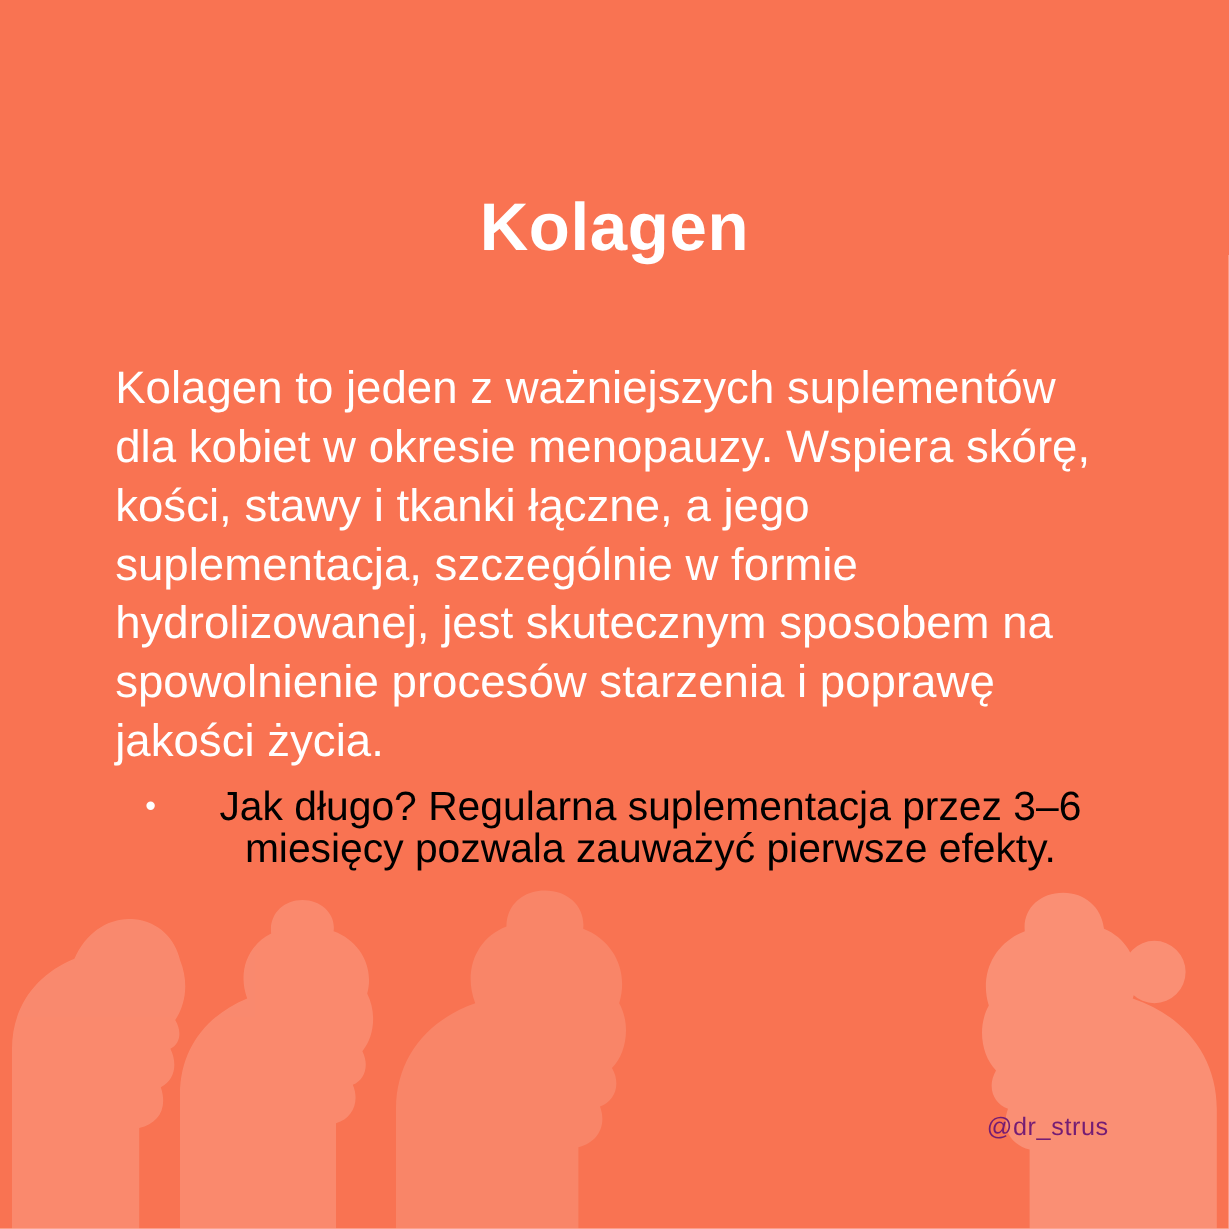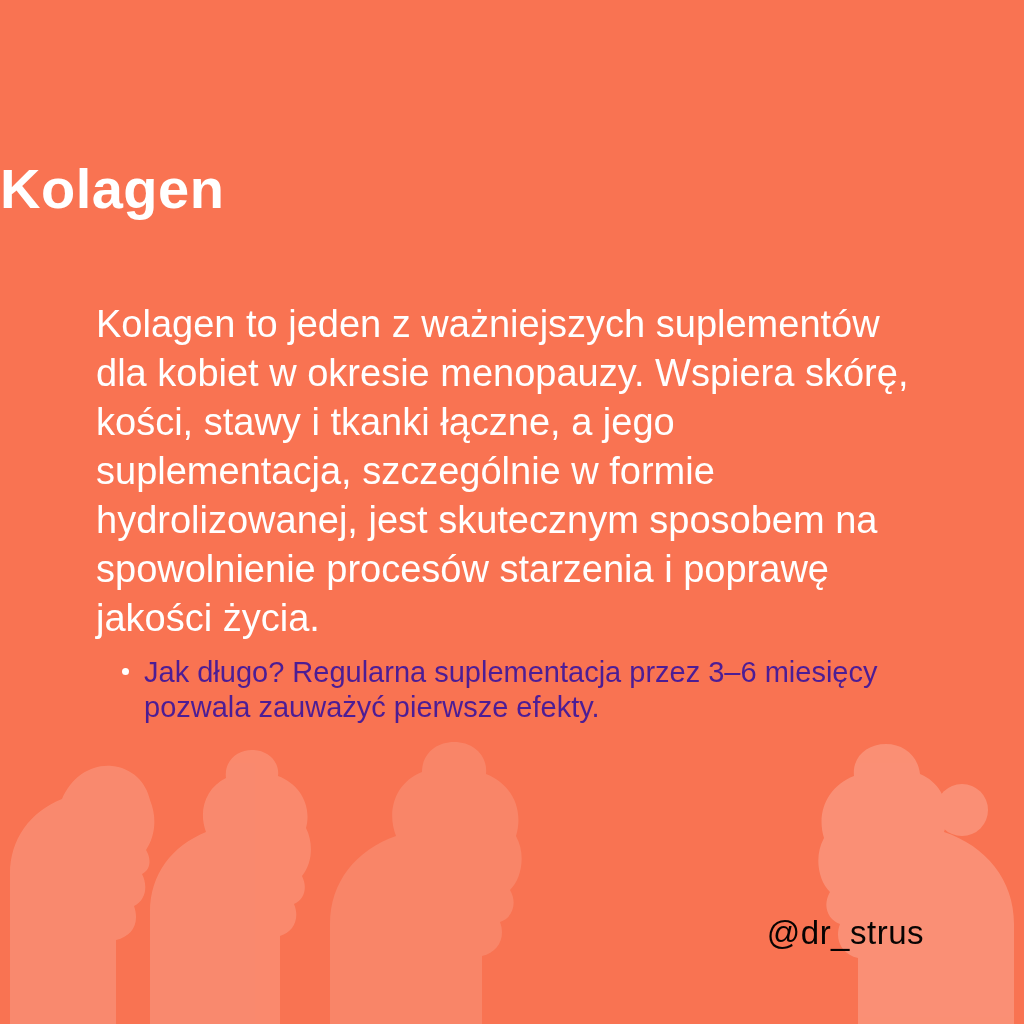--- a/index.html
+++ b/index.html
@@ -35,21 +35,21 @@
     width: 1024px;
     height: 1024px;
     box-sizing: border-box;
     padding: 0;
   }
   #title {
     position: absolute;
     top: 118px;
     left: 0;
     width: 1024px;
-    text-align: left;
+    text-align: center;
     color: #FFFFFF;
     font-size: 56px;
     font-weight: bold;
     letter-spacing: 0.5px;
   }
   #intro {
     position: absolute;
     top: 262px;
     left: 96px;
     width: 832px;
@@ -60,44 +60,45 @@
     font-weight: 400;
   }
   #bullets {
     position: absolute;
     top: 655px;
     left: 120px;
     width: 820px;
     margin: 0;
     padding: 0;
     list-style: none;
-    color: #4c1d95;
-    font-size: 29px;
+    color: #000000;
+    font-size: 34px;
     line-height: 35px;
+    text-align: center;
   }
   #bullets li {
     position: relative;
     padding-left: 24px;
     margin-bottom: 4px;
   }
   #bullets li .dot {
     position: absolute;
     left: 2px;
     top: 13px;
     width: 7px;
     height: 7px;
     border-radius: 50%;
     background: #FFFFFF;
   }
   #handle {
     position: absolute;
     right: 100px;
     bottom: 72px;
-    color: #000000;
-    font-size: 33px;
+    color: #701a75;
+    font-size: 21px;
     letter-spacing: 0.5px;
     opacity: 0.97;
     text-align: right;
   }
 </style>
 </head>
 <body>
 
 <div id="slide" style="background: rgb(249, 115, 82);">
 

